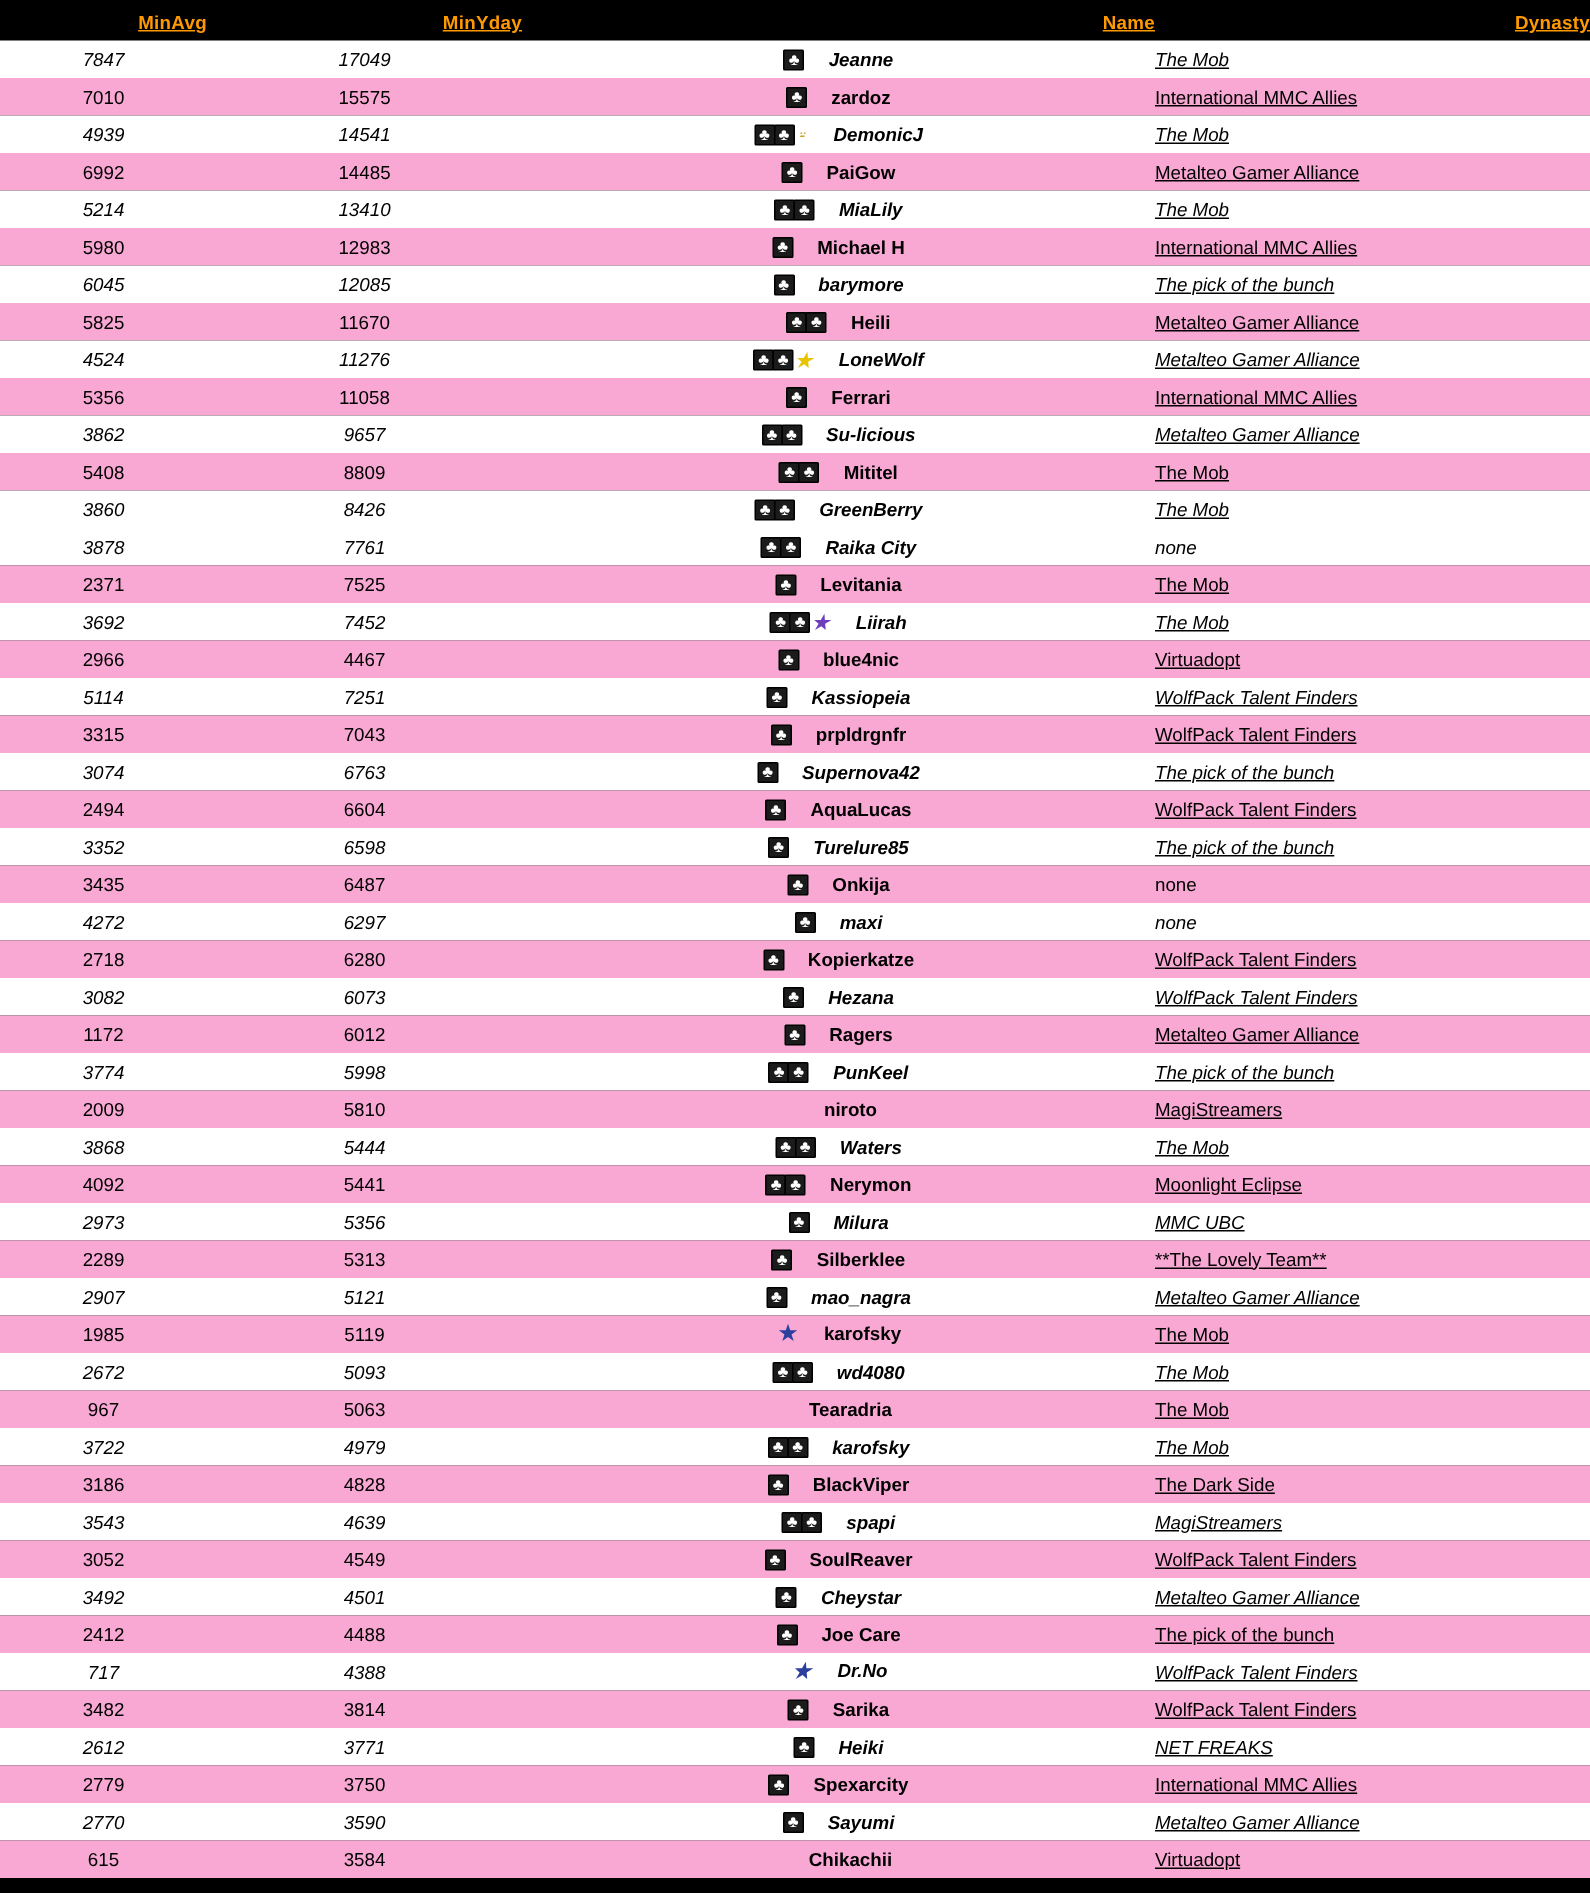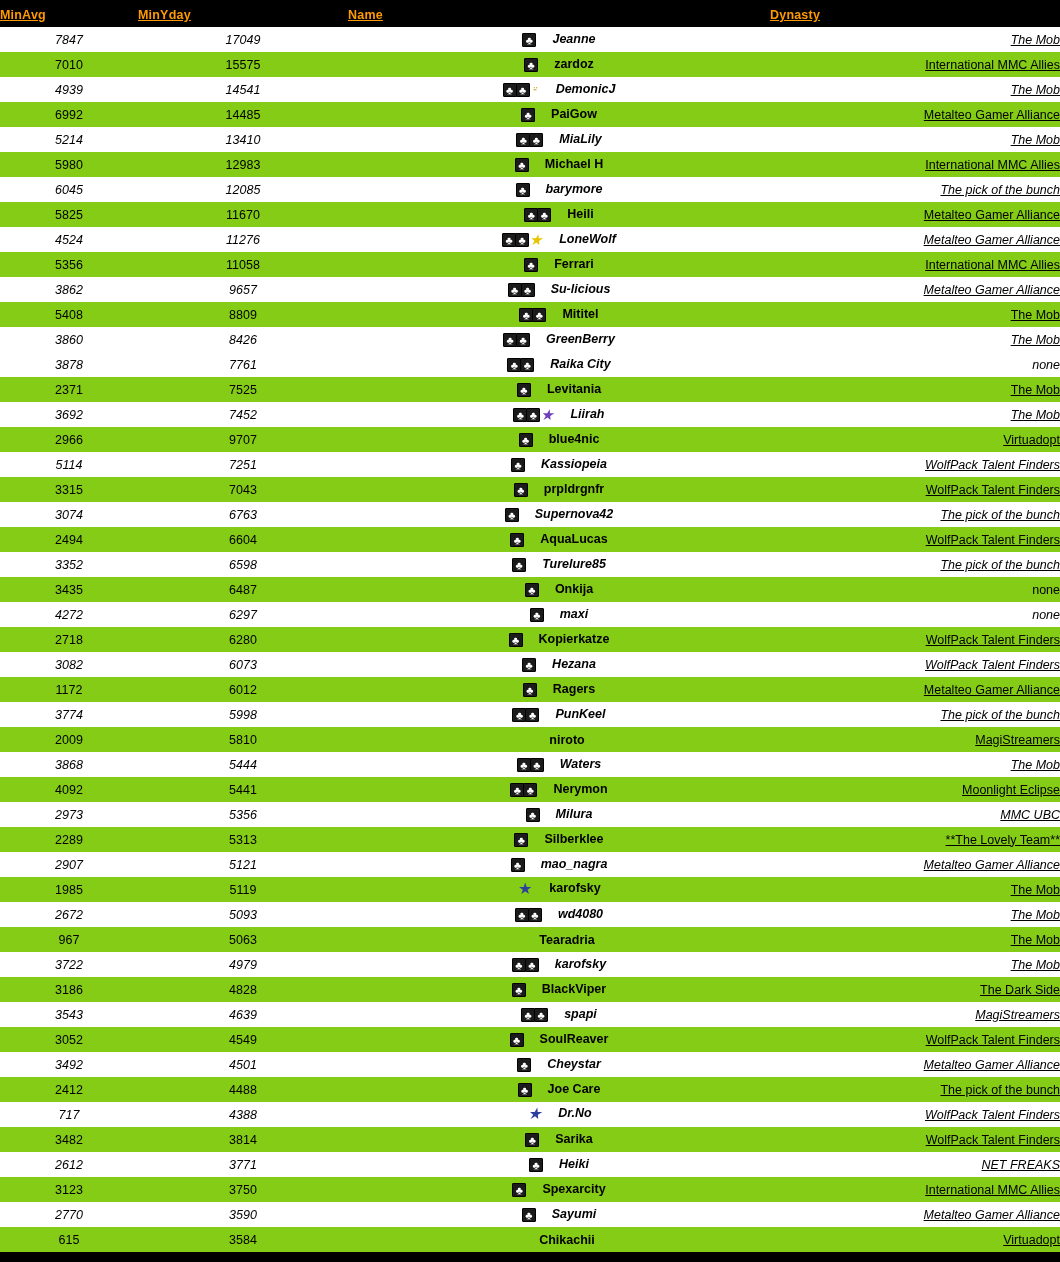--- a/index.html
+++ b/index.html
@@ -25,28 +25,28 @@
   table.ranking col.c-minavg { width: 138px; }
   table.ranking col.c-minyday { width: 210px; }
   table.ranking col.c-name { width: 422px; }
   table.ranking col.c-dynasty { width: 290px; }
 
   thead th {
     background: #000;
     color: #ff9900;
     font-size: 12.5px;
     font-weight: bold;
-    text-align: left;
+    text-align: right;
     padding: 4px 0 5px 0;
     text-decoration: underline;
     letter-spacing: 0.2px;
   }
   tbody tr { height: 25px; }
   tbody tr.odd  { background: #ffffff; font-style: italic; }
-  tbody tr.even { background: #84cc16; }
+  tbody tr.even { background: #f9a8d4; }
 
   tbody td {
     font-size: 12.5px;
     color: #000;
     padding: 0;
     vertical-align: middle;
     border: none;
   }
   td.num {
     text-align: center;
@@ -96,21 +96,21 @@
     line-height: 13px;
     font-size: 11px;
     border-radius: 1px;
   }
   .bg.star-y { color: #e8c400; font-size: 15px; background: none; width: 15px; }
   .bg.star-p { color: #6d3fbb; font-size: 15px; background: none; width: 15px; }
   .bg.star-b { color: #2b3f9e; font-size: 16px; background: none; width: 16px; }
   .bg.torch  { color: #c9a227; font-size: 12px; background: none; width: 11px; }
 
   td.dynasty {
-    text-align: right;
+    text-align: left;
     font-size: 12.5px;
     color: #000;
   }
   td.dynasty a {
     color: #000;
     text-decoration: underline;
   }
   td.dynasty .none {
     text-decoration: none;
   }
@@ -324,21 +324,21 @@
                 <span class="bg club">♣</span>
                 <span class="bg club">♣</span>
                 <span class="bg star-p">★</span>
               </span>
               <span class="nick">Liirah</span>
             </span></td>
           <td class="dynasty"><a href="#">The Mob</a></td>
         </tr>
         <tr class="even">
           <td class="num">2966</td>
-          <td class="num">9707</td>
+          <td class="num">4467</td>
           <td class="name"><span class="name-inner">
               <span class="badges">
                 <span class="bg club">♣</span>
               </span>
               <span class="nick">blue4nic</span>
             </span></td>
           <td class="dynasty"><a href="#">Virtuadopt</a></td>
         </tr>
         <tr class="odd">
           <td class="num">5114</td>
@@ -653,21 +653,21 @@
           <td class="num">3771</td>
           <td class="name"><span class="name-inner">
               <span class="badges">
                 <span class="bg club">♣</span>
               </span>
               <span class="nick">Heiki</span>
             </span></td>
           <td class="dynasty"><a href="#">NET FREAKS</a></td>
         </tr>
         <tr class="even">
-          <td class="num">3123</td>
+          <td class="num">2779</td>
           <td class="num">3750</td>
           <td class="name"><span class="name-inner">
               <span class="badges">
                 <span class="bg club">♣</span>
               </span>
               <span class="nick">Spexarcity</span>
             </span></td>
           <td class="dynasty"><a href="#">International MMC Allies</a></td>
         </tr>
         <tr class="odd">

